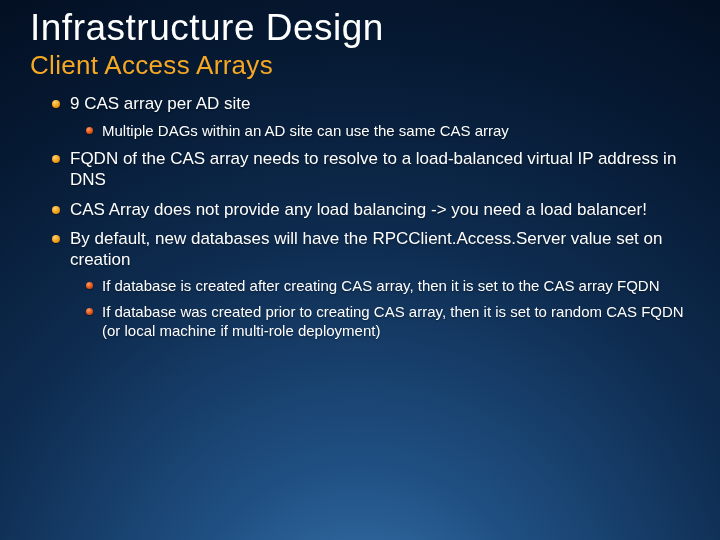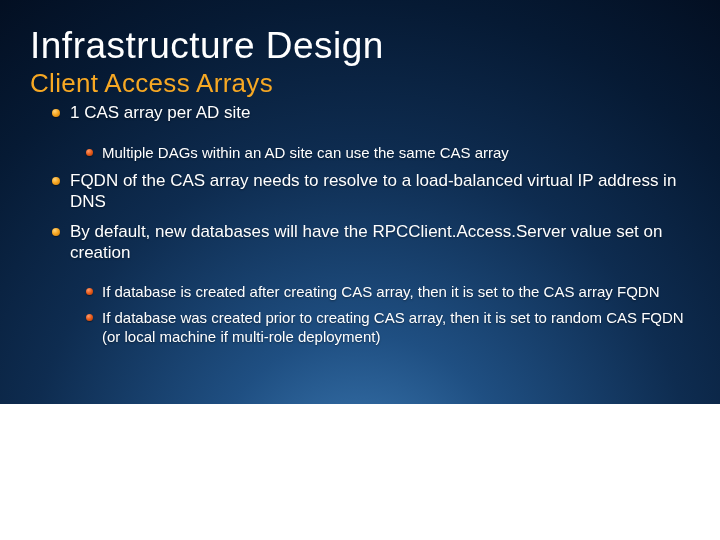--- a/index.html
+++ b/index.html
@@ -5,40 +5,40 @@
   html, body {
     margin: 0;
     padding: 0;
     width: 720px;
     height: 540px;
     overflow: hidden;
     font-family: "Segoe UI", "Segoe UI Light", Arial, sans-serif;
   }
   .slide {
     width: 720px;
-    height: 404px;
+    height: 540px;
     background: radial-gradient(circle at 50% 120%, #3d7bb5 0%, #1f4f82 25%, #0e2c50 55%, #061a34 80%, #030f22 100%);
     position: relative;
     box-sizing: border-box;
-    padding: 26px 30px 20px 30px;
+    padding: 8px 30px 20px 30px;
     color: #ffffff;
   }
   .title {
     font-size: 37px;
     font-weight: 300;
     color: #ffffff;
     letter-spacing: 0.5px;
     margin: 0 0 2px 0;
     line-height: 1.1;
   }
   .subtitle {
     font-size: 26px;
     font-weight: 300;
     color: #f7a823;
-    margin: 0 0 5px 0;
+    margin: 0 0 14px 0;
     letter-spacing: 0.3px;
     line-height: 1.1;
   }
   ul {
     list-style: none;
     margin: 0;
     padding: 0;
   }
   .lvl1 {
     padding-left: 40px;
@@ -57,21 +57,21 @@
     left: -18px;
     top: 7px;
     width: 8px;
     height: 8px;
     border-radius: 50%;
     background: radial-gradient(circle at 35% 30%, #ffd37a 0%, #f7a823 45%, #c47200 100%);
     box-shadow: 0 1px 1px rgba(0,0,0,0.4);
   }
   .lvl2 {
     padding-left: 32px;
-    margin-top: 19px;
+    margin-top: 6px;
     margin-bottom: 2px;
   }
   .lvl2 > li {
     position: relative;
     font-size: 15px;
     line-height: 1.3;
     margin-bottom: 6px;
     font-weight: 400;
     text-shadow: 0 1px 2px rgba(0,0,0,0.4);
   }
@@ -89,29 +89,32 @@
 </style>
 </head>
 <body>
 
 <div class="slide">
   <h1 class="title">Infrastructure Design</h1>
   <h2 class="subtitle">Client Access Arrays</h2>
 
   <ul class="lvl1">
     <li>
-      <span>1 CAS array per AD site</span>
+      <span>9 CAS array per AD site</span>
       <ul class="lvl2">
         <li>
           <span>Multiple DAGs within an AD site can use the same CAS array</span>
         </li>
       </ul>
     </li>
     <li>
       <span>FQDN of the CAS array needs to resolve to a load-balanced virtual IP address in DNS</span>
+    </li>
+    <li>
+      <span>CAS Array does not provide any load balancing -&gt; you need a load balancer!</span>
     </li>
     <li>
       <span>By default, new databases will have the RPCClient.Access.Server value set on creation</span>
       <ul class="lvl2">
         <li>
           <span>If database is created after creating CAS array, then it is set to the CAS array FQDN</span>
         </li>
         <li>
           <span>If database was created prior to creating CAS array, then it is set to random CAS FQDN (or local machine if multi-role deployment)</span>
         </li>

